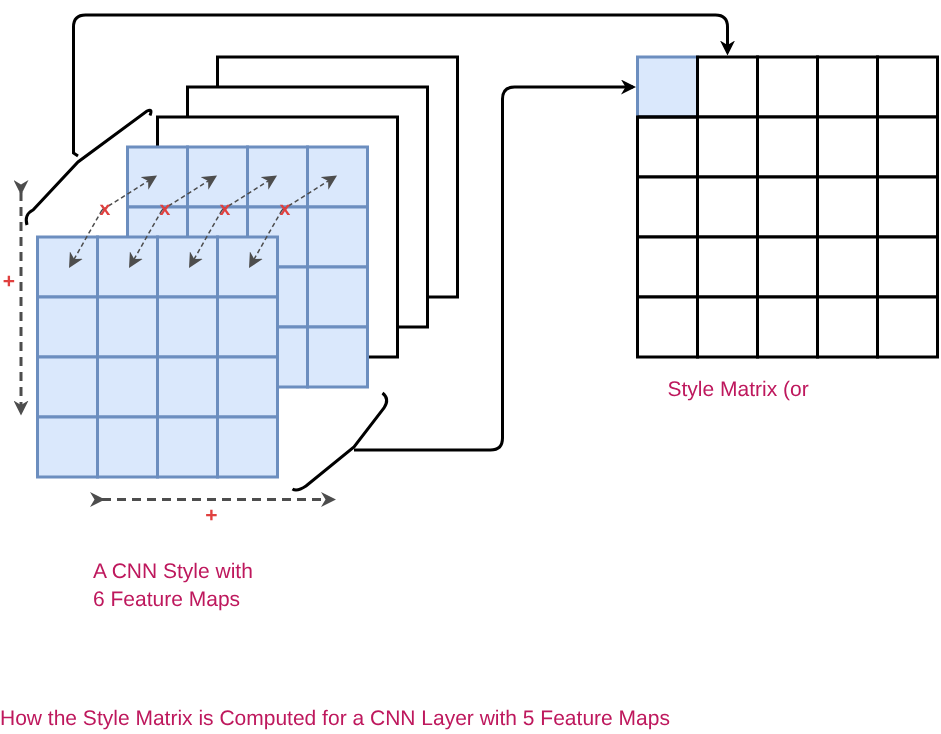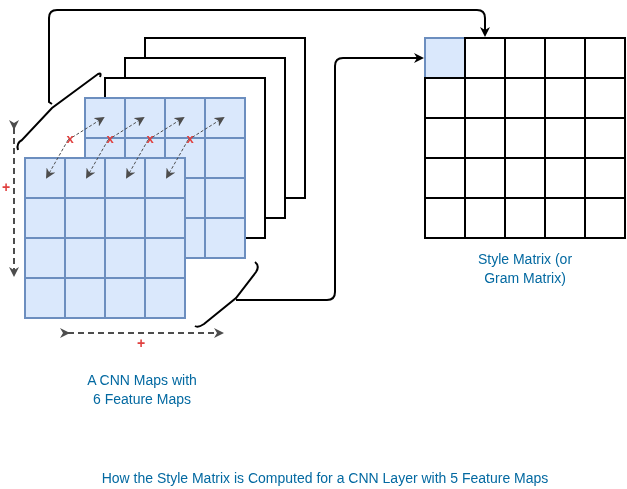--- a/index.html
+++ b/index.html
@@ -1,18 +1,18 @@
 <!DOCTYPE html>
 <html><head>
 <meta charset="utf-8">
 <style>
   html, body { margin:0; padding:0; background:#ffffff; }
   body { width:627px; height:489px; position:relative; overflow:hidden; font-family:"Liberation Sans", sans-serif; }
   svg { position:absolute; left:0; top:0; }
-  .lbl { position:absolute; font-size:14px; color:#0369a1; text-align:center; line-height:19px; }
+  .lbl { position:absolute; font-size:14px; color:#be185d; line-height:19px; }
   #cnn-label { left:62px; top:371px; width:160px; }
   #gram-label { left:445px; top:250px; width:160px; }
   #caption { left:0; top:469px; width:650px; font-size:14px; }
 </style>
 </head>
 <body>
 
 <svg width="627" height="489" viewBox="0 0 627 489">
   <defs>
     <marker id="arrBlack" markerWidth="10" markerHeight="10" refX="8" refY="5" orient="auto" markerUnits="userSpaceOnUse">
@@ -121,20 +121,19 @@
       <rect x="425" y="198" width="40" height="40" fill="#ffffff" stroke="#000" stroke-width="2"></rect>
       <rect x="465" y="198" width="40" height="40" fill="#ffffff" stroke="#000" stroke-width="2"></rect>
       <rect x="505" y="198" width="40" height="40" fill="#ffffff" stroke="#000" stroke-width="2"></rect>
       <rect x="545" y="198" width="40" height="40" fill="#ffffff" stroke="#000" stroke-width="2"></rect>
       <rect x="585" y="198" width="40" height="40" fill="#ffffff" stroke="#000" stroke-width="2"></rect>
       <path d="M465,38 V78 H425" fill="none" stroke="#000" stroke-width="2"></path>
     </g>
 </svg>
 
 <div class="lbl" id="cnn-label">
-  <div>A CNN Maps with</div>
+  <div>A CNN Style with</div>
   <div>6 Feature Maps</div>
 </div>
 <div class="lbl" id="gram-label">
   <div>Style Matrix (or</div>
-  <div>Gram Matrix)</div>
 </div>
 <div class="lbl" id="caption">How the Style Matrix is Computed for a CNN Layer with 5 Feature Maps</div>
 
 </body></html>

